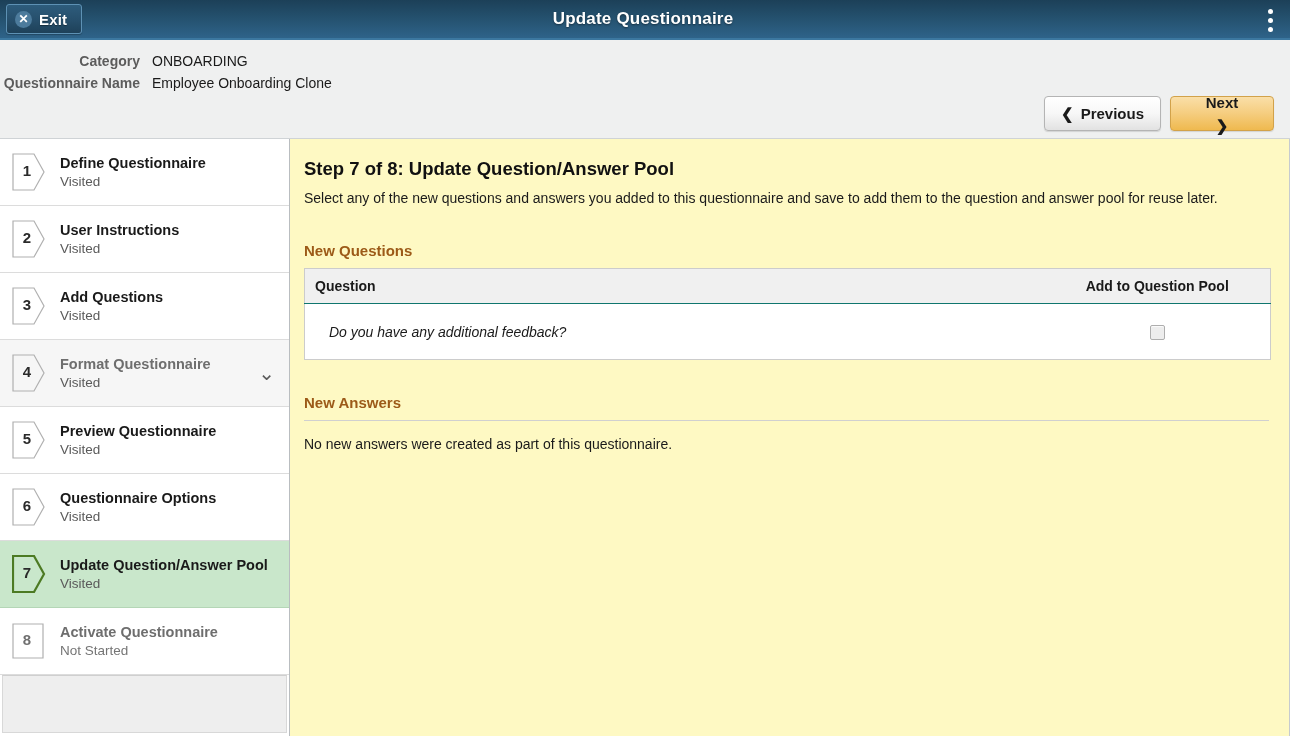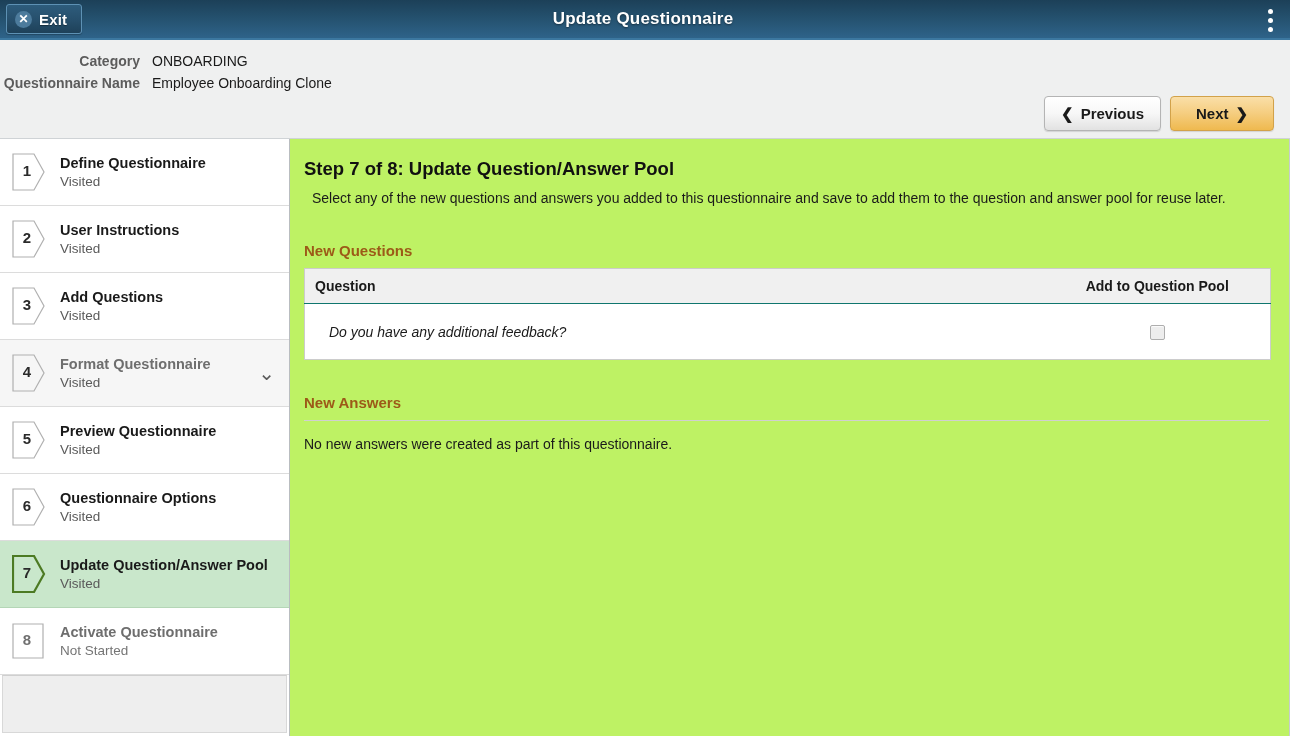--- a/index.html
+++ b/index.html
@@ -140,20 +140,21 @@
     cursor: pointer;
     box-shadow: 0 1px 1px rgba(0,0,0,0.12);
   }
   .btn-prev {
     background: linear-gradient(to bottom, #ffffff 0%, #f7f7f7 50%, #e2e2e2 100%);
     border: 1px solid #b4b4b4;
   }
   .btn-next {
     background: linear-gradient(to bottom, #fadfa8 0%, #f5cd7f 50%, #efb94f 100%);
     border: 1px solid #d2a24a;
+    flex-direction: column;
   }
   .chev { font-size: 15px; font-weight: bold; line-height: 1; }
 
   
   .body {
     flex: 1 1 auto;
     display: flex;
     min-height: 0;
     background: #ffffff;
   }
@@ -232,36 +233,36 @@
     margin: 0 2px 3px 2px;
     border-left: 1px solid #d8d8d8;
     border-right: 1px solid #d8d8d8;
     border-bottom: 1px solid #d8d8d8;
   }
 
   
   .main {
     flex: 1 1 auto;
     min-width: 0;
-    background: #bef264;
+    background: #fef9c3;
     padding: 18px 20px 0 14px;
     overflow: hidden;
     border-right: 1px solid #c6cbcf;
   }
   .step-heading {
     font-size: 18.5px;
     font-weight: bold;
     color: #111111;
     margin: 0 0 8px 0;
     line-height: 24px;
   }
   .step-desc {
     font-size: 14px;
     color: #1a1a1a;
-    margin: 8px;
+    margin: 0;
     line-height: 19px;
   }
   .section-title {
     font-size: 15px;
     font-weight: bold;
     color: #9c5a18;
     margin: 34px 0 8px 0;
     line-height: 18px;
   }
   .section-rule {

